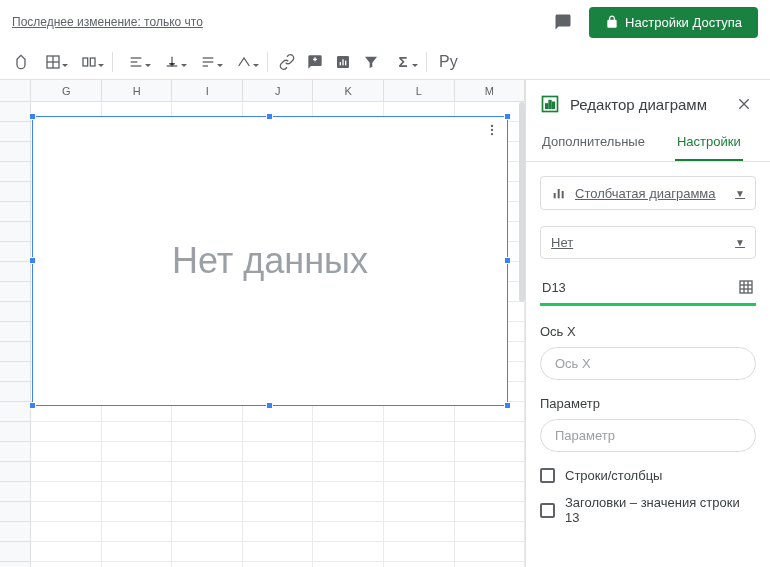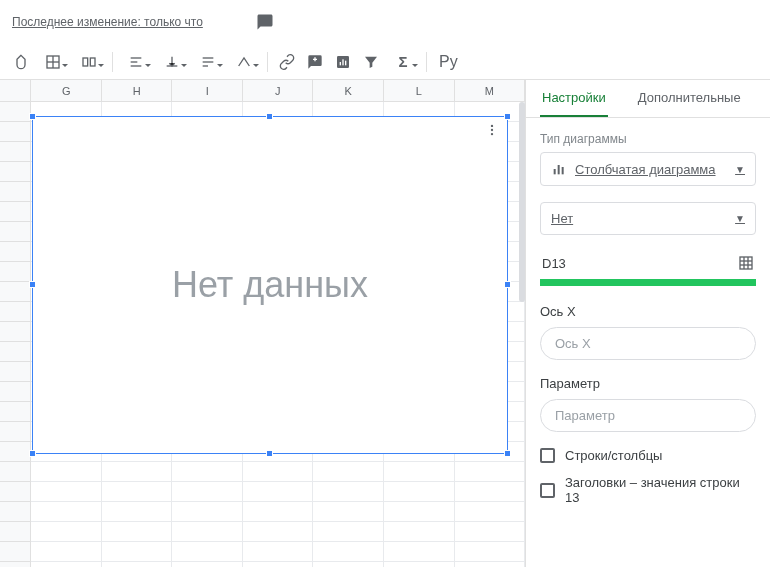--- a/index.html
+++ b/index.html
@@ -1,18 +1,18 @@
 <!DOCTYPE html>
 <html><head>
 <meta charset="utf-8">
 <style>
 * { box-sizing: border-box; margin: 0; padding: 0; font-family: Arial, sans-serif; }
 body { width: 770px; height: 567px; background: #fff; overflow: hidden; position: relative; }
 
-.topbar { display: flex; align-items: center; padding: 6px 12px; height: 44px; gap: 48px; }
+.topbar { display: flex; justify-content: space-between; align-items: center; padding: 6px 12px; height: 44px; gap: 48px; }
 .last-change { color: #5f6368; font-size: 12px; text-decoration: underline; }
 .topbar-right { display: flex; align-items: center; gap: 12px; }
 .comment-icon { width: 28px; height: 28px; display: flex; align-items: center; justify-content: center; color: #5f6368; cursor: pointer; }
 .share-btn { background: #1a8241; color: #fff; border: none; border-radius: 4px; padding: 8px 16px; font-size: 13px; display: flex; align-items: center; gap: 6px; cursor: pointer; }
 
 .toolbar { display: flex; align-items: center; gap: 2px; padding: 4px 8px; border-bottom: 1px solid #e0e0e0; height: 36px; }
 .tb-btn { display: inline-flex; align-items: center; justify-content: center; width: 26px; height: 26px; color: #5f6368; cursor: pointer; position: relative; }
 .tb-btn.wdd { width: 34px; }
 .tb-dd::after { content: ''; position: absolute; right: 2px; bottom: 5px; border: 3px solid transparent; border-top-color: #5f6368; }
 .tb-sep { width: 1px; height: 20px; background: #e0e0e0; margin: 0 4px; }
@@ -20,21 +20,21 @@
 .main { display: flex; height: calc(567px - 80px); }
 .sheet-area { flex: 1; position: relative; overflow: hidden; border-right: 1px solid #e0e0e0; }
 .col-headers { display: flex; height: 22px; background: #f8f9fa; border-bottom: 1px solid #e0e0e0; }
 .col-h { width: 81px; border-right: 1px solid #e0e0e0; text-align: center; font-size: 11px; color: #5f6368; line-height: 22px; }
 .col-h.first { width: 36px; }
 .grid-rows { position: absolute; top: 22px; left: 0; right: 0; bottom: 0; }
 .grid-row { display: flex; height: 20px; }
 .row-h { width: 36px; border-right: 1px solid #e0e0e0; border-bottom: 1px solid #e0e0e0; background: #f8f9fa; }
 .cell { width: 81px; border-right: 1px solid #e8eaed; border-bottom: 1px solid #e8eaed; }
 
-.chart-box { position: absolute; top: 36px; left: 32px; width: 476px; height: 338px; background: #fff; border: 1.5px solid #3b82f6; }
+.chart-box { position: absolute; top: 36px; left: 32px; width: 476px; height: 290px; background: #fff; border: 1.5px solid #3b82f6; }
 .chart-handle { position: absolute; width: 7px; height: 7px; background: #3b82f6; border: 1px solid #fff; }
 .chart-handle.tl { top: -4px; left: -4px; }
 .chart-handle.tr { top: -4px; right: -4px; }
 .chart-handle.bl { bottom: -4px; left: -4px; }
 .chart-handle.br { bottom: -4px; right: -4px; }
 .chart-handle.tm { top: -4px; left: 50%; margin-left: -4px; }
 .chart-handle.bm { bottom: -4px; left: 50%; margin-left: -4px; }
 .chart-handle.lm { left: -4px; top: 50%; margin-top: -4px; }
 .chart-handle.rm { right: -4px; top: 50%; margin-top: -4px; }
 .chart-menu { position: absolute; top: 6px; right: 8px; color: #5f6368; cursor: pointer; }
@@ -47,40 +47,46 @@
 .editor-header .eicon { width: 20px; height: 20px; }
 .editor-title { font-size: 15px; color: #3c4043; flex: 1; }
 .editor-close { color: #5f6368; cursor: pointer; padding: 4px; }
 .editor-tabs { display: flex; border-bottom: 1px solid #e0e0e0; padding: 0 14px; gap: 28px; }
 .etab { padding: 10px 2px; font-size: 13px; color: #5f6368; cursor: pointer; border-bottom: 2px solid transparent; }
 .etab.active { color: #188038; border-bottom-color: #188038; }
 .editor-body { padding: 14px; overflow-y: auto; flex: 1; font-size: 13px; color: #5f6368; }
 .fld-label { font-size: 12px; color: #80868b; margin-bottom: 6px; display: block; }
 .select-box { border: 1px solid #dadce0; border-radius: 4px; padding: 8px 10px; display: flex; align-items: center; gap: 8px; margin-bottom: 16px; cursor: pointer; position: relative; text-decoration: underline; }
 .select-box .caret { margin-left: auto; color: #5f6368; font-size: 10px; }
-.data-range-row { display: flex; align-items: center; justify-content: space-between; border-bottom: 7px solid #22c55e; padding: 4px 2px 8px; margin-bottom: 18px; }
+.data-range-row { display: flex; align-items: center; justify-content: space-between; border-bottom: 3px solid #22c55e; padding: 4px 2px 8px; margin-bottom: 18px; }
 .data-range-val { color: #3c4043; font-size: 13px; }
 .grid-icon-btn { color: #5f6368; cursor: pointer; }
 .axis-label { font-size: 13px; color: #3c4043; font-weight: 500; margin-bottom: 8px; display: block; }
 .pill-input { border: 1px solid #dadce0; border-radius: 20px; padding: 8px 14px; color: #9aa0a6; font-size: 13px; margin-bottom: 16px; }
 .check-row { display: flex; align-items: center; gap: 10px; margin-bottom: 12px; font-size: 13px; color: #3c4043; }
 .check-row .cbox { width: 15px; height: 15px; border: 2px solid #5f6368; border-radius: 2px; cursor: pointer; }
 svg { display: block; }
 </style>
 </head>
 <body>
 
 <div class="topbar">
   <span class="last-change">Последнее изменение: только что</span>
   <div class="topbar-right">
     <span class="comment-icon">
       <svg width="18" height="18" viewBox="0 0 24 24" fill="#5f6368">
           <path d="M20 2H4c-1.1 0-2 .9-2 2v18l4-4h14c1.1 0 2-.9 2-2V4c0-1.1-.9-2-2-2z"></path>
         </svg>
     </span>
+    <button class="share-btn">
+      <svg width="14" height="14" viewBox="0 0 24 24" fill="#fff">
+          <path d="M18 8h-1V6c0-2.76-2.24-5-5-5S7 3.24 7 6v2H6c-1.1 0-2 .9-2 2v10c0 1.1.9 2 2 2h12c1.1 0 2-.9 2-2V10c0-1.1-.9-2-2-2zM9 6c0-1.66 1.34-3 3-3s3 1.34 3 3v2H9V6z"></path>
+        </svg>
+      <span>Настройки Доступа</span>
+    </button>
   </div>
 </div>
 
 <div class="toolbar">
   <span class="tb-btn">
       <svg width="16" height="16" viewBox="0 0 24 24" fill="none" stroke="#5f6368" stroke-width="2">
         <path d="M12 2L6 8v8a6 6 0 0012 0V8l-6-6z"></path>
       </svg>
     </span>
   <span class="tb-btn wdd tb-dd">
@@ -424,26 +430,42 @@
             <circle cx="12" cy="5" r="2"></circle>
             <circle cx="12" cy="12" r="2"></circle>
             <circle cx="12" cy="19" r="2"></circle>
           </svg>
       </span>
       <div class="chart-nodata">Нет данных</div>
     </div>
   </div>
 
   <div class="editor">
+    <div class="editor-header">
+      <span class="eicon">
+        <svg width="20" height="20" viewBox="0 0 24 24" fill="none" stroke="#188038" stroke-width="2">
+            <rect x="3" y="3" width="18" height="18"></rect>
+            <rect x="7" y="12" width="2" height="5" fill="#188038"></rect>
+            <rect x="11" y="8" width="2" height="9" fill="#188038"></rect>
+            <rect x="15" y="10" width="2" height="7" fill="#188038"></rect>
+          </svg>
+      </span>
+      <span class="editor-title">Редактор диаграмм</span>
+      <span class="editor-close">
+        <svg width="16" height="16" viewBox="0 0 24 24" stroke="#5f6368" stroke-width="2">
+            <line x1="5" y1="5" x2="19" y2="19"></line>
+            <line x1="19" y1="5" x2="5" y2="19"></line>
+          </svg>
+      </span>
+    </div>
     <div class="editor-tabs">
+      <div class="etab">Дополнительные</div>
       <div class="etab active">Настройки</div>
-      <div class="etab">Дополнительные</div>
     </div>
     <div class="editor-body">
-      <span class="fld-label">Тип диаграммы</span>
       <div class="select-box">
         <svg width="16" height="16" viewBox="0 0 24 24" fill="#5f6368">
             <rect x="4" y="12" width="3" height="8"></rect>
             <rect x="10" y="6" width="3" height="14"></rect>
             <rect x="16" y="9" width="3" height="11"></rect>
           </svg>
         <span>Столбчатая диаграмма</span>
         <span class="caret">▼</span>
       </div>
 

